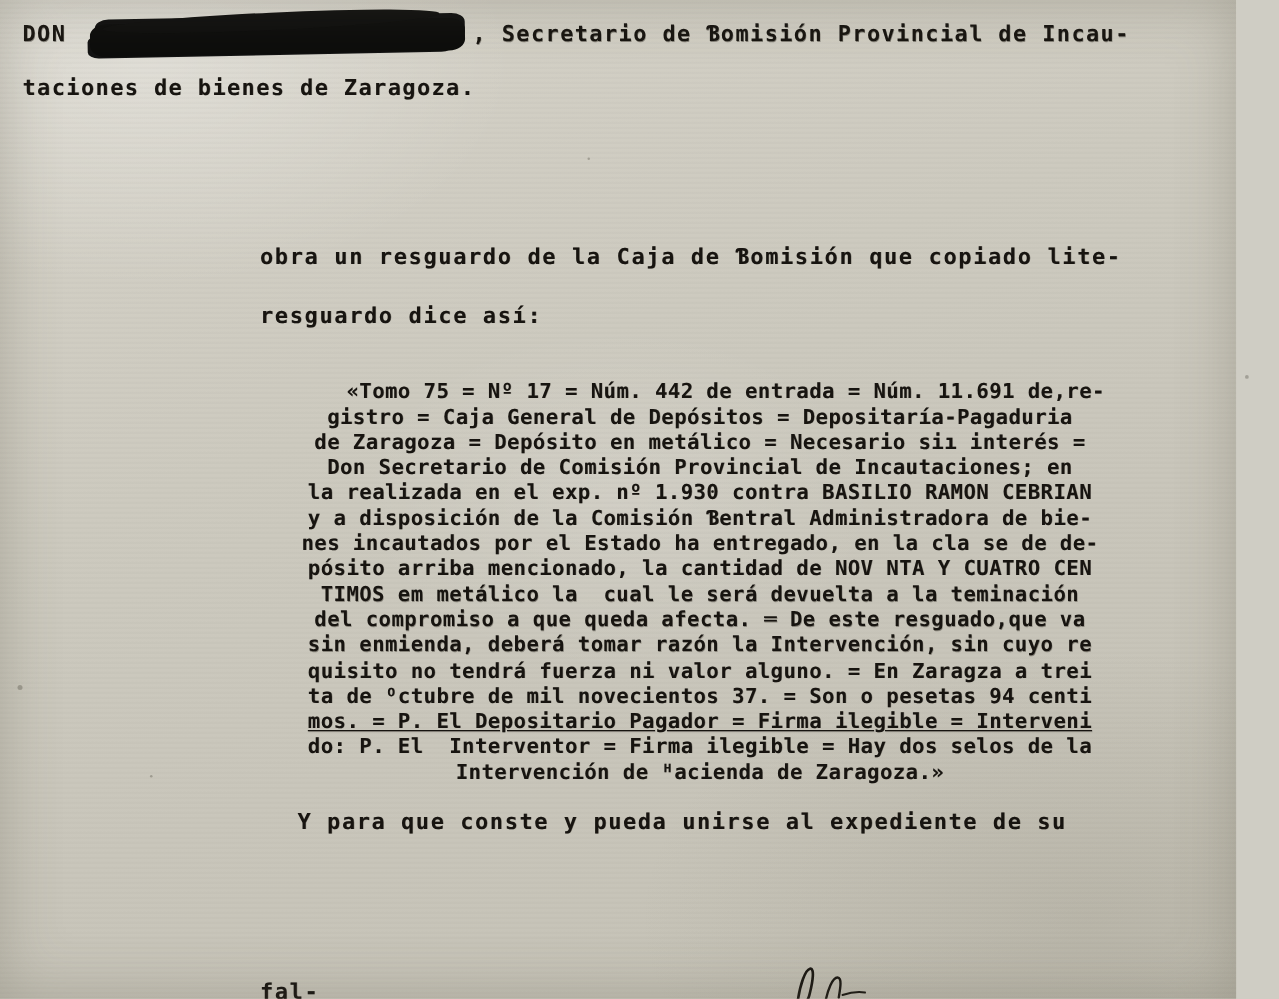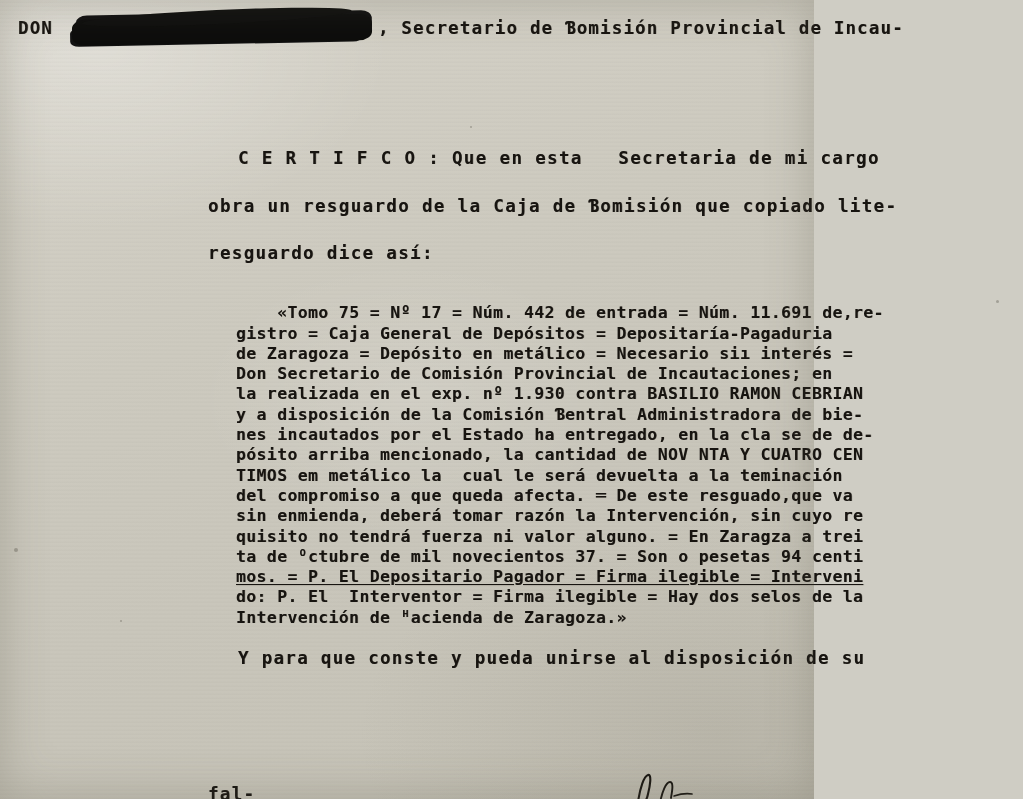--- a/index.html
+++ b/index.html
@@ -10,28 +10,29 @@
     width: 1023px;
     height: 799px;
     overflow: hidden;
     background: #cfcdc4;
     font-family: "DejaVu Sans Mono", monospace;
   }
 
   
   .page {
     position: relative;
-    width: 814px;
+    width: 989px;
     height: 799px;
     background:
       radial-gradient(ellipse 420px 260px at 12% 6%, rgba(255,255,255,0.28), rgba(255,255,255,0) 70%),
       radial-gradient(ellipse 500px 300px at 88% 92%, rgba(120,115,100,0.16), rgba(0,0,0,0) 72%),
       radial-gradient(ellipse 300px 200px at 50% 50%, rgba(255,255,255,0.12), rgba(0,0,0,0) 70%),
       linear-gradient(160deg, #d6d3c9 0%, #cdcabf 38%, #c9c6bb 62%, #c4c1b5 100%);
     color: #15130f;
+    text-align: center;
   }
   .page:before {
     content: "";
     position: absolute;
     inset: 0;
     pointer-events: none;
     background:
       repeating-linear-gradient(0deg, rgba(0,0,0,0.030) 0px, rgba(0,0,0,0.030) 1px, rgba(255,255,255,0.0) 2px, rgba(255,255,255,0.0) 4px);
     opacity: 0.55;
   }
@@ -145,22 +146,22 @@
   }
 </style>
 </head>
 <body>
 
 <div class="page">
 
   <div class="typed head-line" id="head1">DON</div>
   <div class="redaction"></div>
   <div class="typed head-line" id="head1b">, Secretario de Ɓomisión Provincial de Incau-</div>
+  <div class="typed head-line" id="head2">taciones de bienes de Zaragoza.</div>
 
-  <div class="typed cert-line" id="cert1">C E R T I F C O : Que en esta   Secretaria de mi cargo</div>
   <div class="typed cert-line" id="cert2">obra un resguardo de lа Caja de Ɓomisión que copiado lite-</div>
   <div class="typed cert-line" id="cert3">resguardo dice así:</div>
 
   <div class="quote-block">
     <span id="q-top">«Tomo 75 = Nº 17 = Núm. 442 de entrada = Núm. 11.691 de,re-
 gistro = Caja General de Depósitos = Depositaría-Pagaduria
 de Zaragoza = Depósito en metálico = Necesario siı interés =
 Don Secretario de Comisión Provincial de Incautaciones; en
 la realizada en el exp. nº 1.930 contra BASILIO RAMON CEBRIAN
 y a disposición de la Comisión Ɓentral Administradora de bie-
@@ -169,21 +170,21 @@
 TIMOS em metálico la  cual le será devuelta a la teminación
 del compromiso a que queda afecta. ═ De este resguado,que va
 sin enmienda, deberá tomar razón la Intervención, sin cuyo re
 quisito no tendrá fuerza ni valor alguno. = En Zaragza a trei
 ta de ᴼctubre de mil novecientos 37. = Son o pesetas 94 centi
 </span><span class="u">mos. = P. El Depositario Pagador = Firma ilegible = Interveni</span><span id="q-bot">
 do: P. El  Interventor = Firma ilegible = Hay dos selos de la
 Intervención de ᴴacienda de Zaragoza.»</span>
   </div>
 
-  <div class="typed close-line" id="close1">Y para que conste y pueda unirse al disposición de su</div>
+  <div class="typed close-line" id="close1">Y para que conste y pueda unirse al eхpediente de su</div>
   <div class="typed close-line" id="close4">fal-</div>
 
   <svg class="signature" viewBox="0 0 120 34">
     <path d="M8 32 C10 18, 14 6, 18 5 C22 4, 20 16, 18 24 C17 29, 15 32, 13 33" fill="none" stroke="#1a1712" stroke-width="2.1" stroke-linecap="round"></path>
     <path d="M30 33 C32 22, 36 12, 40 12 C44 12, 42 22, 41 28" fill="none" stroke="#1a1712" stroke-width="1.9" stroke-linecap="round"></path>
     <path d="M44 26 C50 24, 56 23, 62 24" fill="none" stroke="#1a1712" stroke-width="1.6" stroke-linecap="round"></path>
   </svg>
 
   <span class="speck" id="sp1"></span>
   <span class="speck" id="sp2"></span>

